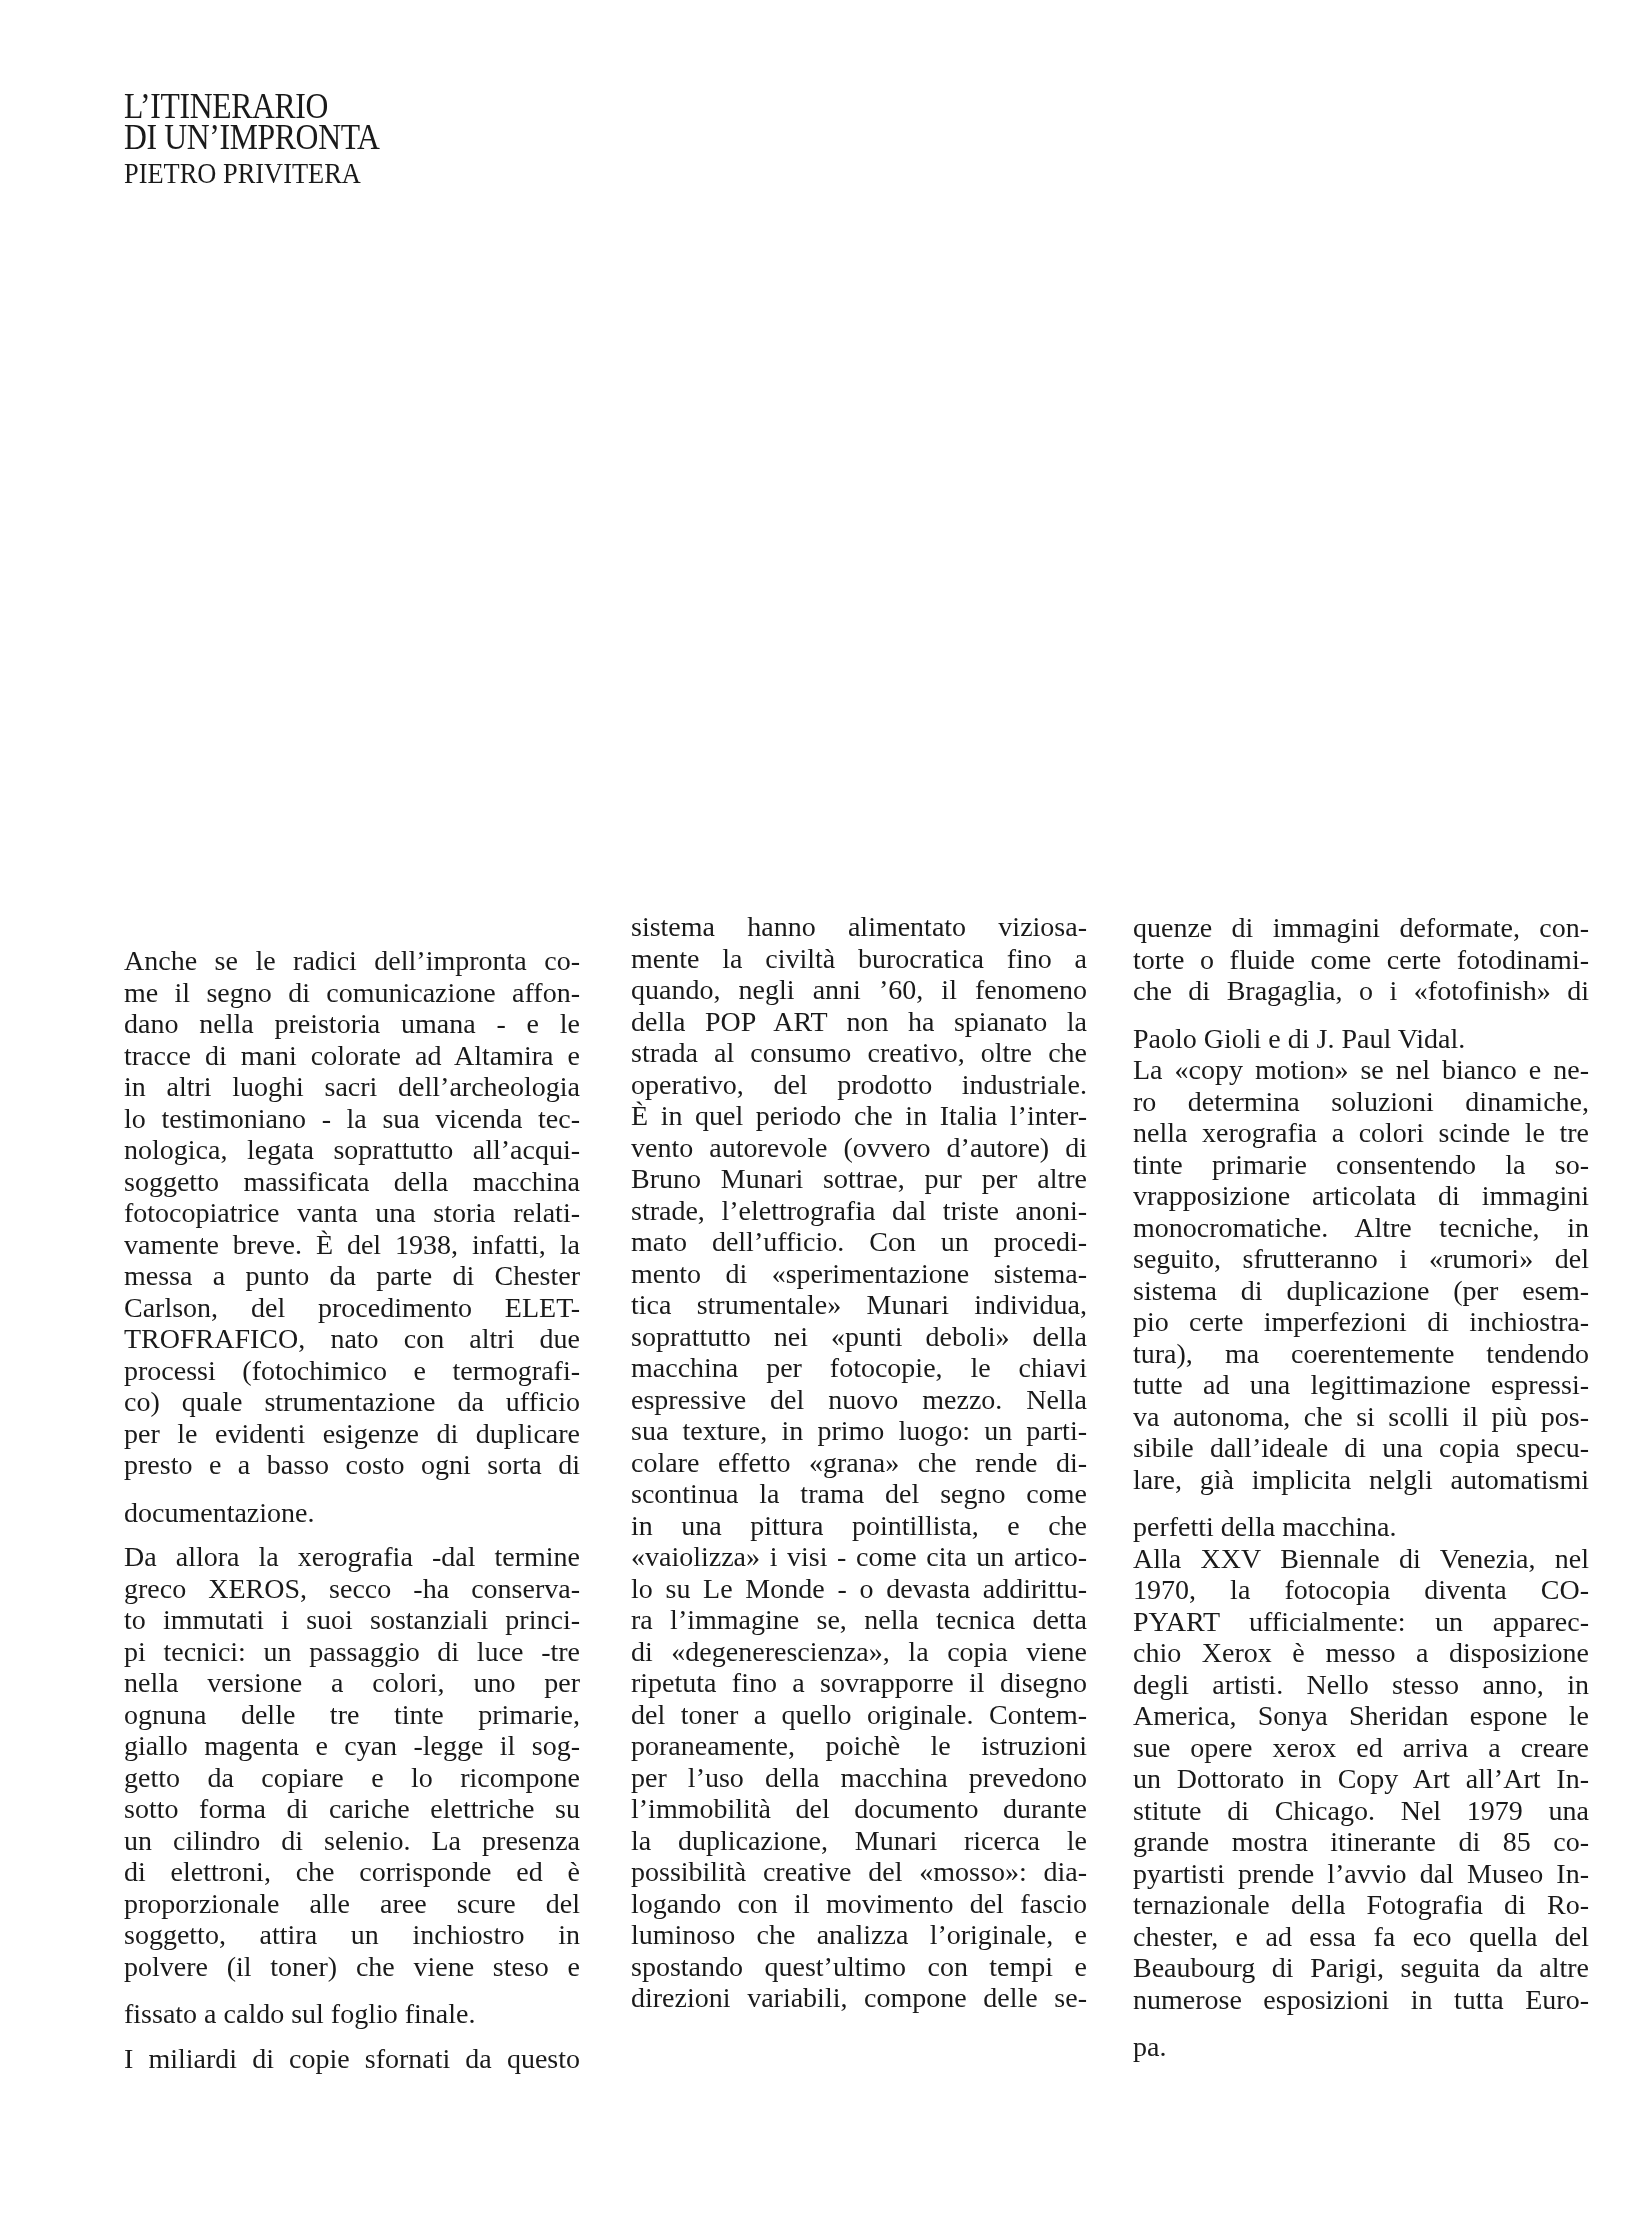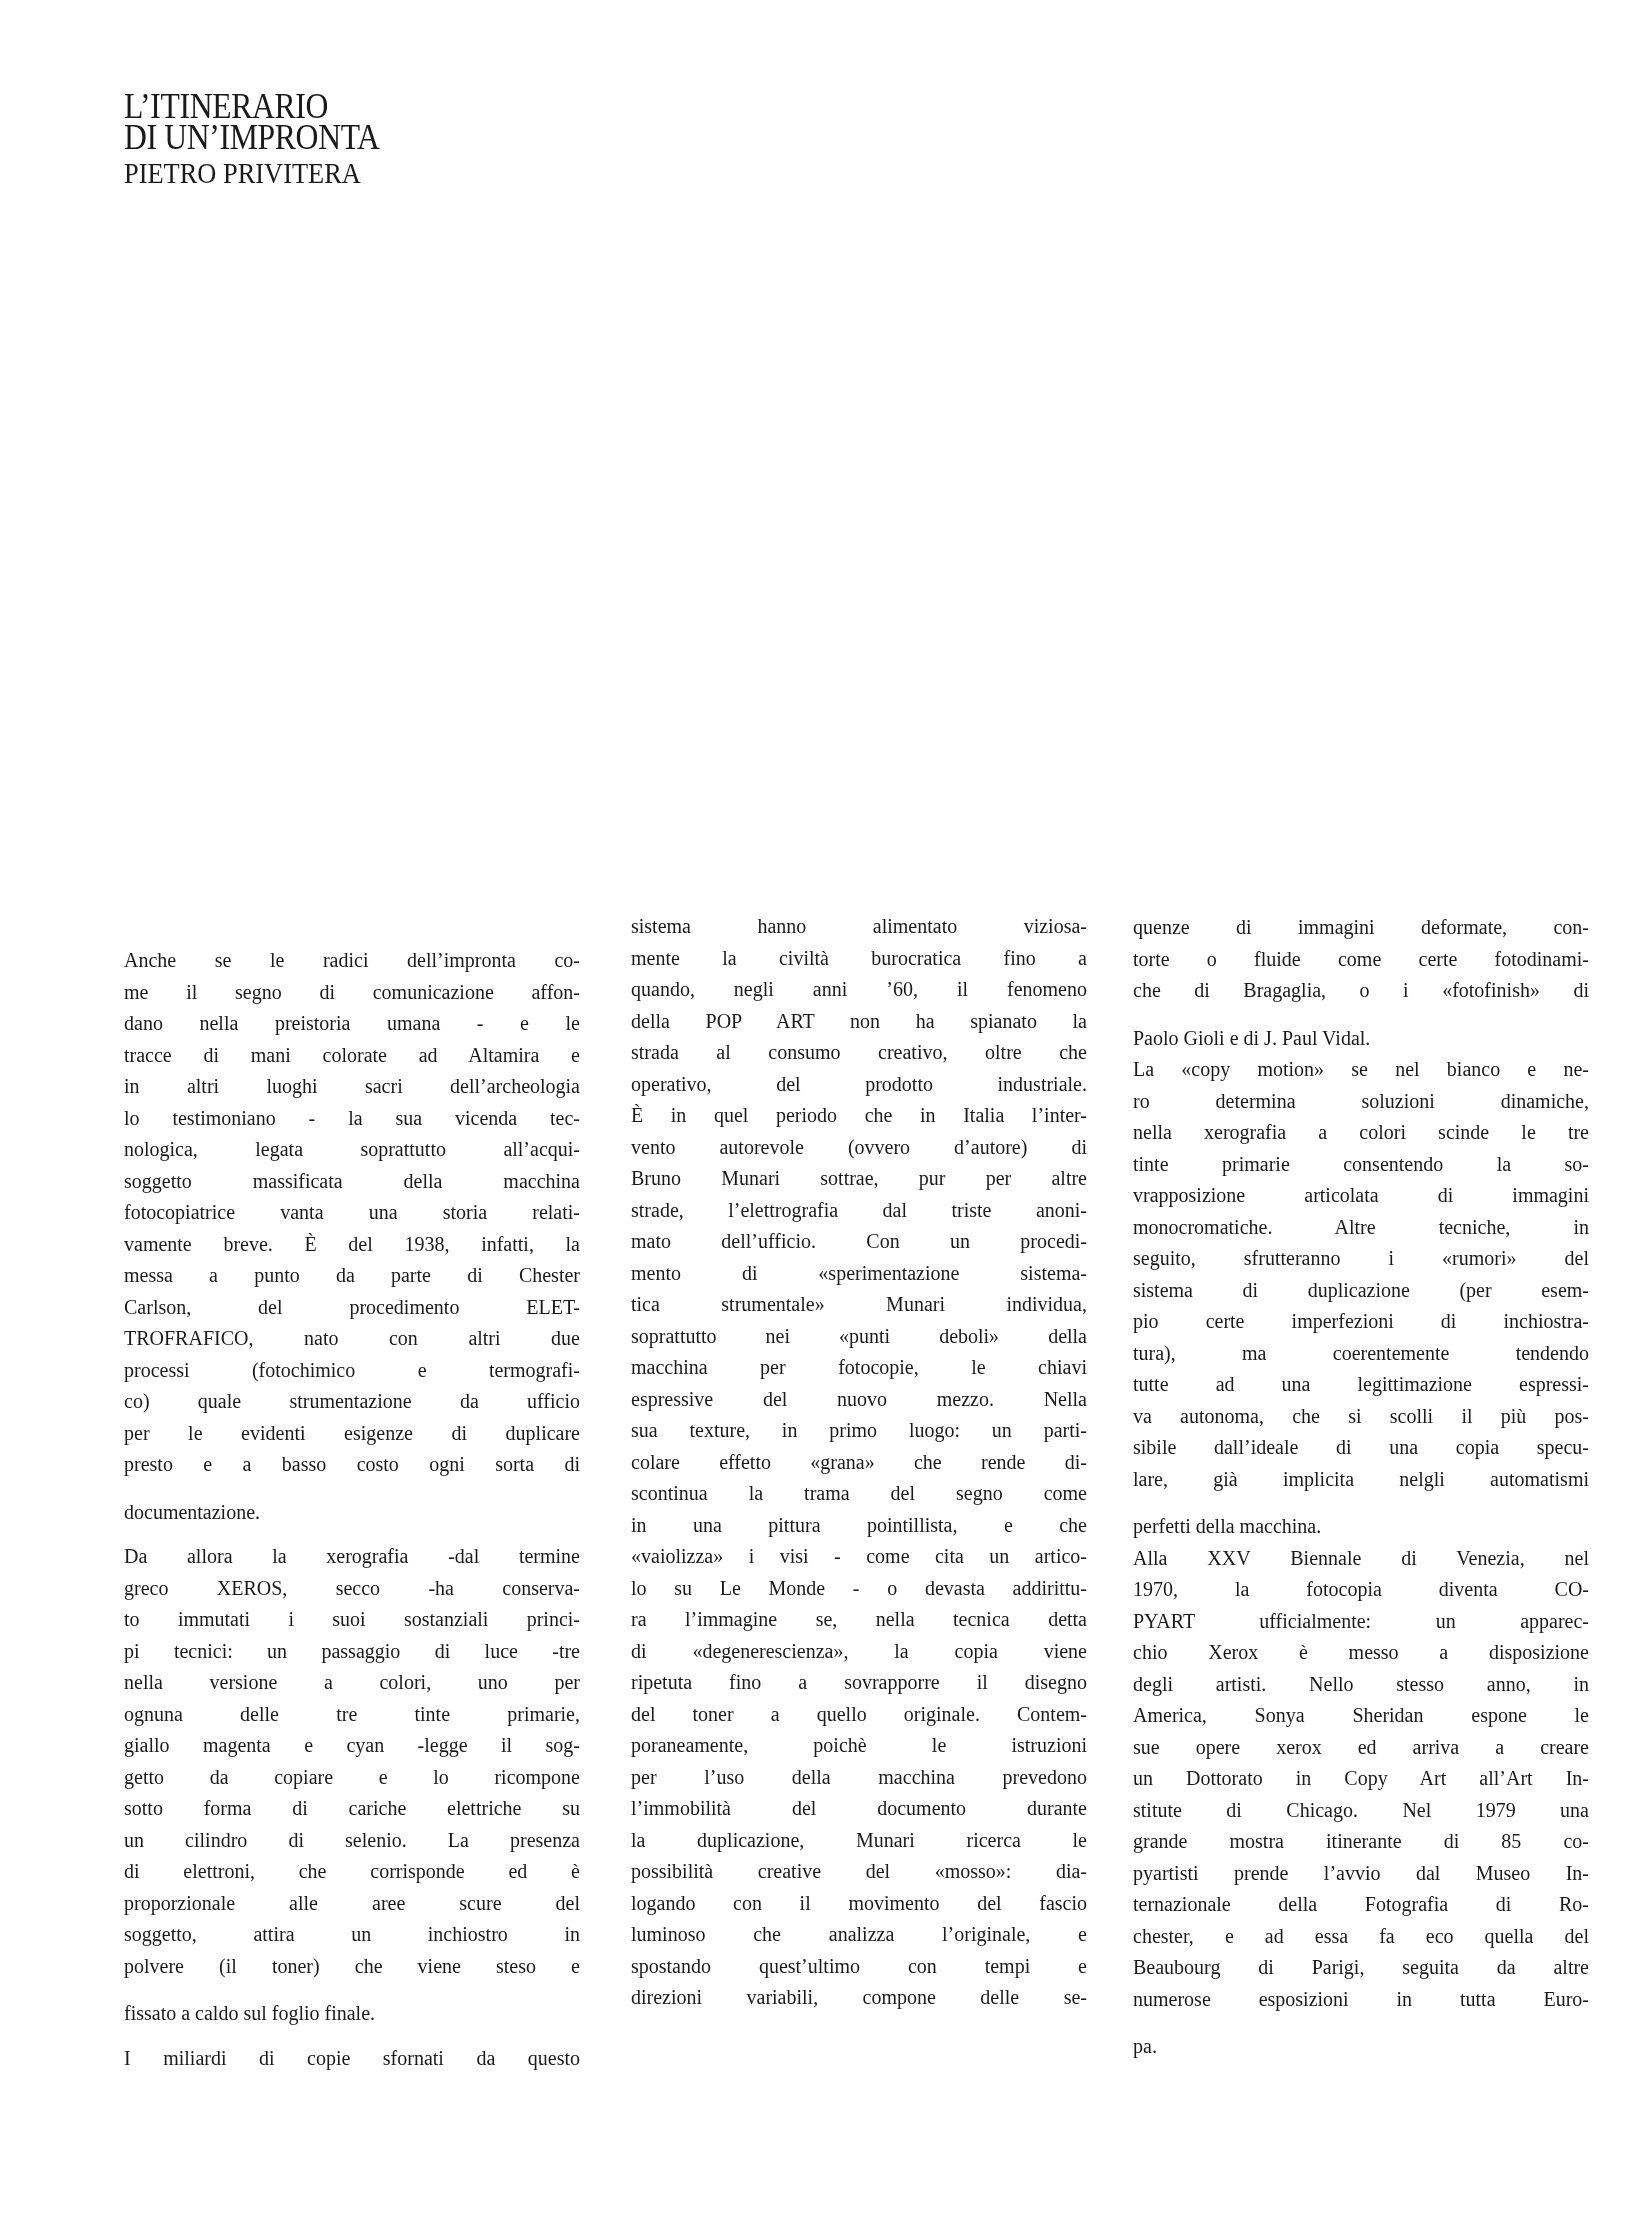--- a/index.html
+++ b/index.html
@@ -36,21 +36,21 @@
     line-height: 36px;
     margin-top: 1.6px;
     transform: scaleX(0.88);
     transform-origin: left center;
     white-space: nowrap;
   }
   .column {
     position: absolute;
     top: 945px;
     width: 456px;
-    font-size: 20px;
+    font-size: 28px;
     line-height: 31.5px;
   }
   #col-left   { left: 124px; }
   #col-middle { left: 631px; top: 911px; }
   #col-right  { left: 1133px; top: 912px; }
   .para { margin: 0; padding: 0; }
   .para.gap-after { margin-bottom: 13.3px; text-decoration: underline; }
   .line {
     display: block;
     white-space: nowrap;

